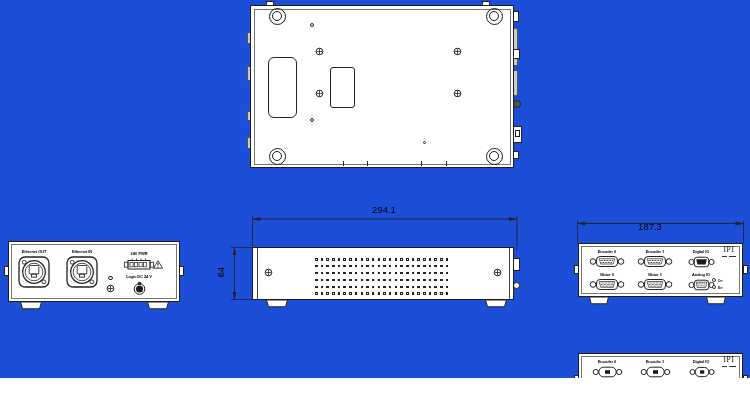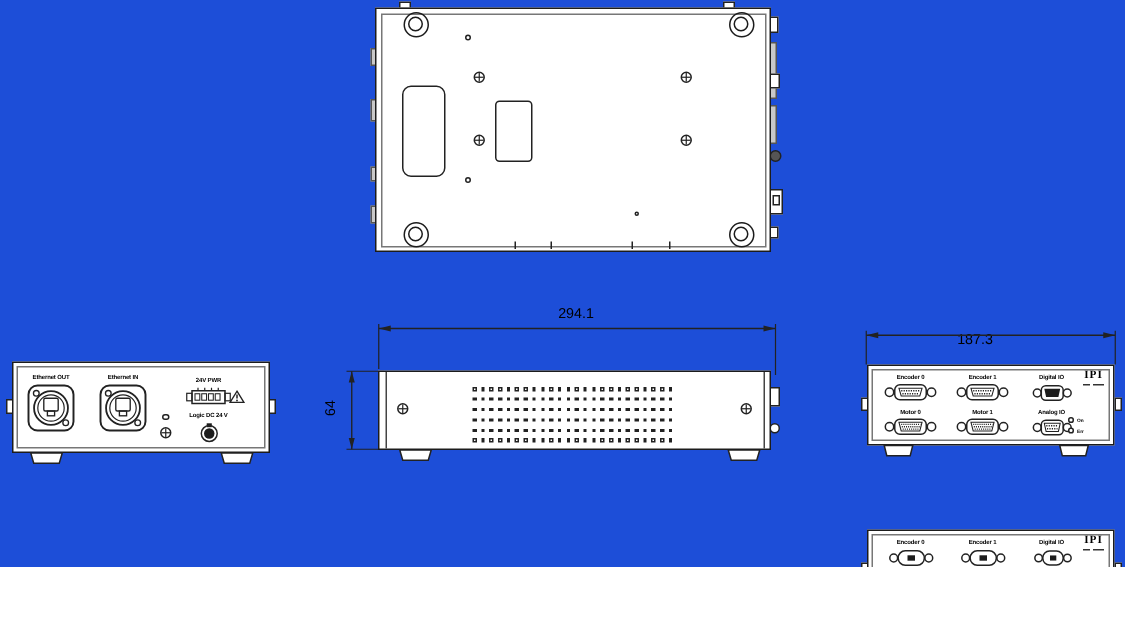--- a/index.html
+++ b/index.html
@@ -14,21 +14,21 @@
   .hole{position:absolute;border:1px solid #222;border-radius:50%;background:#fff}
   .ring-out{position:absolute;width:17px;height:17px;border:1.7px solid #1c1c1c;border-radius:50%}
   .ring-in{position:absolute;left:2.5px;top:2.5px;width:10px;height:10px;border:1.2px solid #1c1c1c;border-radius:50%}
   .tick{position:absolute;width:1.2px;height:5px;background:#222}
   .lbl{position:absolute;width:60px;text-align:center;font-weight:bold;font-size:8px;line-height:9px;
        letter-spacing:-.2px;white-space:nowrap;transform:scale(.5);transform-origin:center;color:#000}
   .ledlbl{position:absolute;width:40px;text-align:left;font-weight:bold;font-size:8px;line-height:9px;
        white-space:nowrap;transform:scale(.4);transform-origin:left center;color:#000}
   .dimtxt{position:absolute;font-size:9.5px;line-height:10px;text-align:center;color:#000}
   .logo{position:absolute;width:30px;text-align:center;font-family:"Liberation Serif",serif;
-        font-weight:bold;font-size:7.5px;line-height:8px;letter-spacing:.6px;color:#000}
+        font-weight:normal;font-size:7.5px;line-height:8px;letter-spacing:.6px;color:#000}
   .logosub{position:absolute;height:1.6px;background:linear-gradient(to right,#333 0 5px,transparent 5px 7px,#333 7px 14px)}
   .led{position:absolute;width:3.8px;height:3.8px;border:1px solid #222;border-radius:50%;background:#fff}
   .vents{position:absolute;left:315px;top:258px;display:grid;grid-template-columns:repeat(24,2.5px);
          grid-auto-rows:2.5px;column-gap:3.2px;row-gap:4.4px}
   .vents i{display:block;border:.8px solid #222}
   .vline{position:absolute;width:1px;background:#444}
   svg{position:absolute;overflow:visible}
 </style>
 </head>
 <body>

